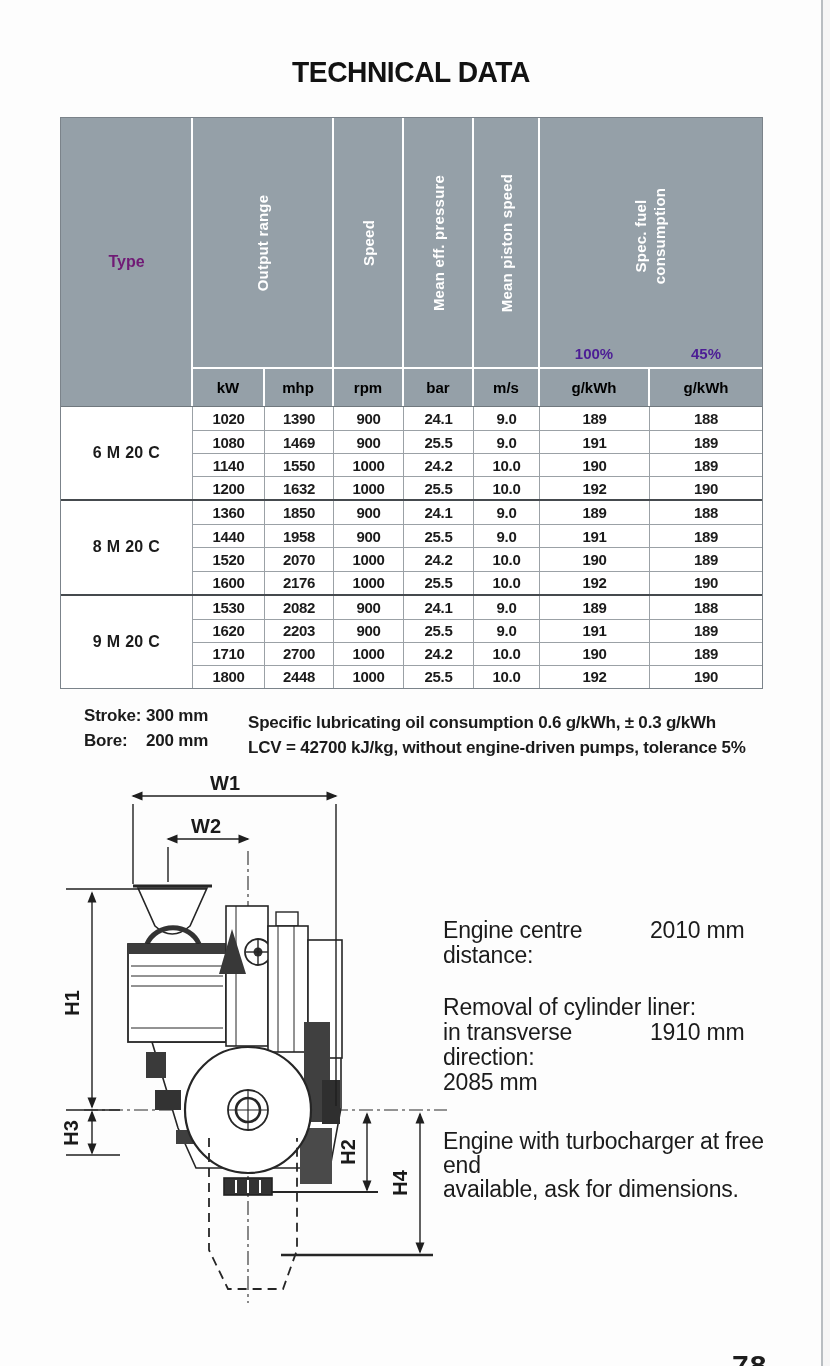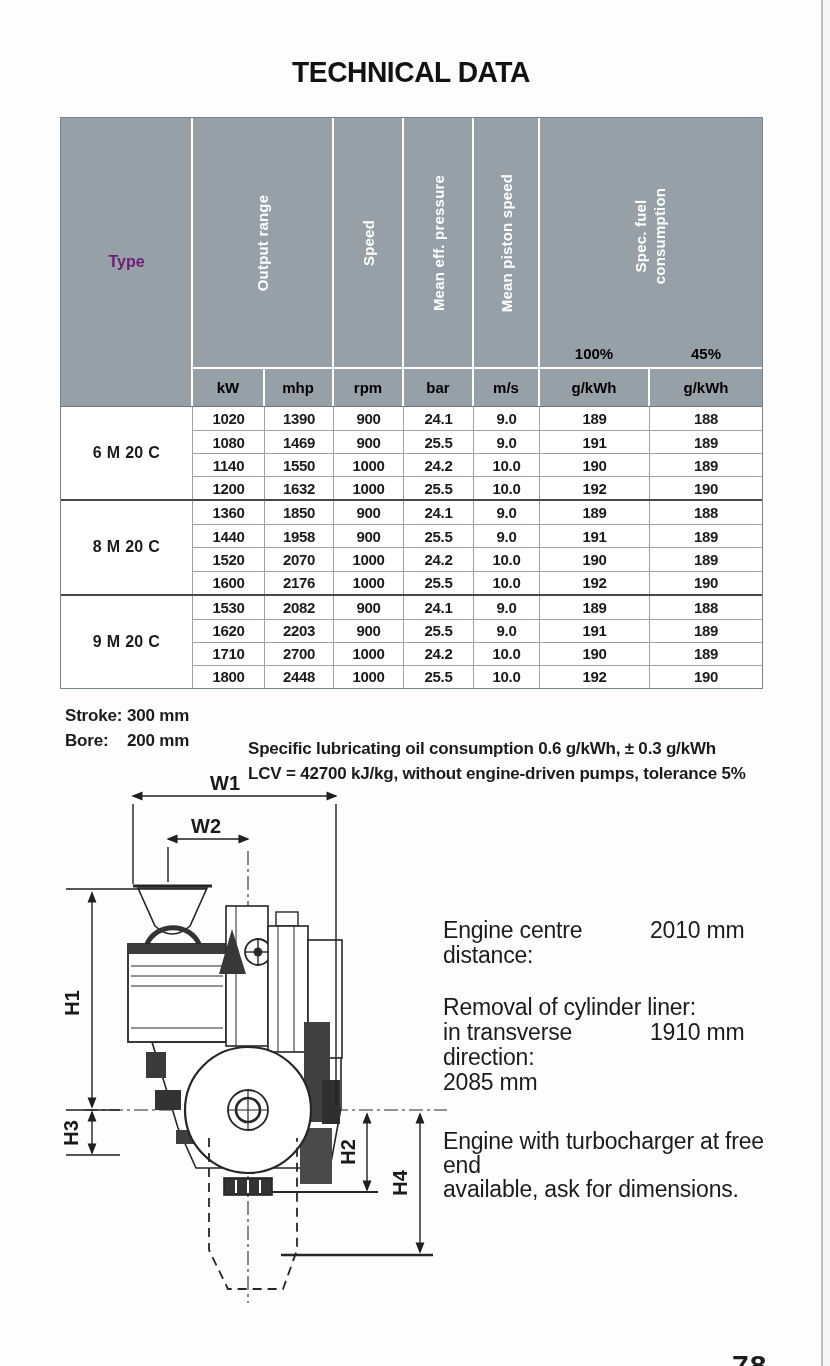--- a/index.html
+++ b/index.html
@@ -28,21 +28,21 @@
     display:flex;align-items:center;justify-content:center;
     color:#701a75;font-weight:bold;font-size:16px;
   }
   .vlabel{
     position:absolute;transform:translate(-50%,-50%) rotate(-90deg);
     white-space:nowrap;color:#fff;font-weight:bold;font-size:15px;letter-spacing:.2px;
   }
   .vlabel .ln{display:block;text-align:center;line-height:1.25;white-space:nowrap;}
   .subpct{
     position:absolute;top:221px;height:28px;display:flex;align-items:center;
-    transform:translateX(-50%);color:#000000;font-weight:bold;font-size:15px;
+    transform:translateX(-50%);color:#4c1d95;font-weight:bold;font-size:15px;
   }
   .unit{
     position:absolute;top:250px;height:38px;display:flex;align-items:center;
     transform:translateX(-50%);color:#000000;font-weight:bold;font-size:15px;
   }
   .table-rows{
     display:flex;flex-direction:column;height:281px;background:#fff;
     border-top:1px solid #70787e;
   }
   .tgroup{
@@ -55,23 +55,23 @@
     grid-row:1/5;grid-column:1;display:flex;align-items:center;justify-content:center;
     font-weight:bold;font-size:16px;letter-spacing:.3px;
   }
   .dcell{
     display:flex;align-items:center;justify-content:center;
     border-left:1px solid #9ba1a6;font-weight:bold;font-size:15px;letter-spacing:-.3px;
   }
   .dcell.rt{border-top:1px solid #9ba1a6;}
   
   .notes-left{position:absolute;left:65px;top:703px;font-size:17px;font-weight:bold;letter-spacing:-.2px;}
-  .notes-left .row{display:flex;height:25px;align-items:center;}
+  .notes-left .row{display:flex;height:25px;align-items:center;margin-left:19px;}
   .notes-left .lbl{width:62px;}
-  .notes-right{position:absolute;left:248px;top:736px;font-size:17px;font-weight:bold;letter-spacing:-.2px;line-height:25px;}
+  .notes-right{position:absolute;left:248px;top:710px;font-size:17px;font-weight:bold;letter-spacing:-.2px;line-height:25px;}
   
   .specs{position:absolute;left:443px;top:918px;width:360px;font-size:23px;font-weight:normal;letter-spacing:-.2px;}
   .specs .line{display:flex;line-height:25px;}
   .specs .lbl{width:207px;}
   .specs .block2{margin-top:27px;}
   .specs .block3{margin-top:34px;line-height:24px;}
   
   .page-edge{position:absolute;left:821px;top:0;width:2px;height:1366px;background:#b9bec2;}
   .edge-fill{position:absolute;left:823px;top:0;width:7px;height:1366px;background:#f6f6f6;}
   .page-number{position:absolute;left:732px;top:1349px;font-size:30px;font-weight:bold;color:#1d1d1d;letter-spacing:1px;}

